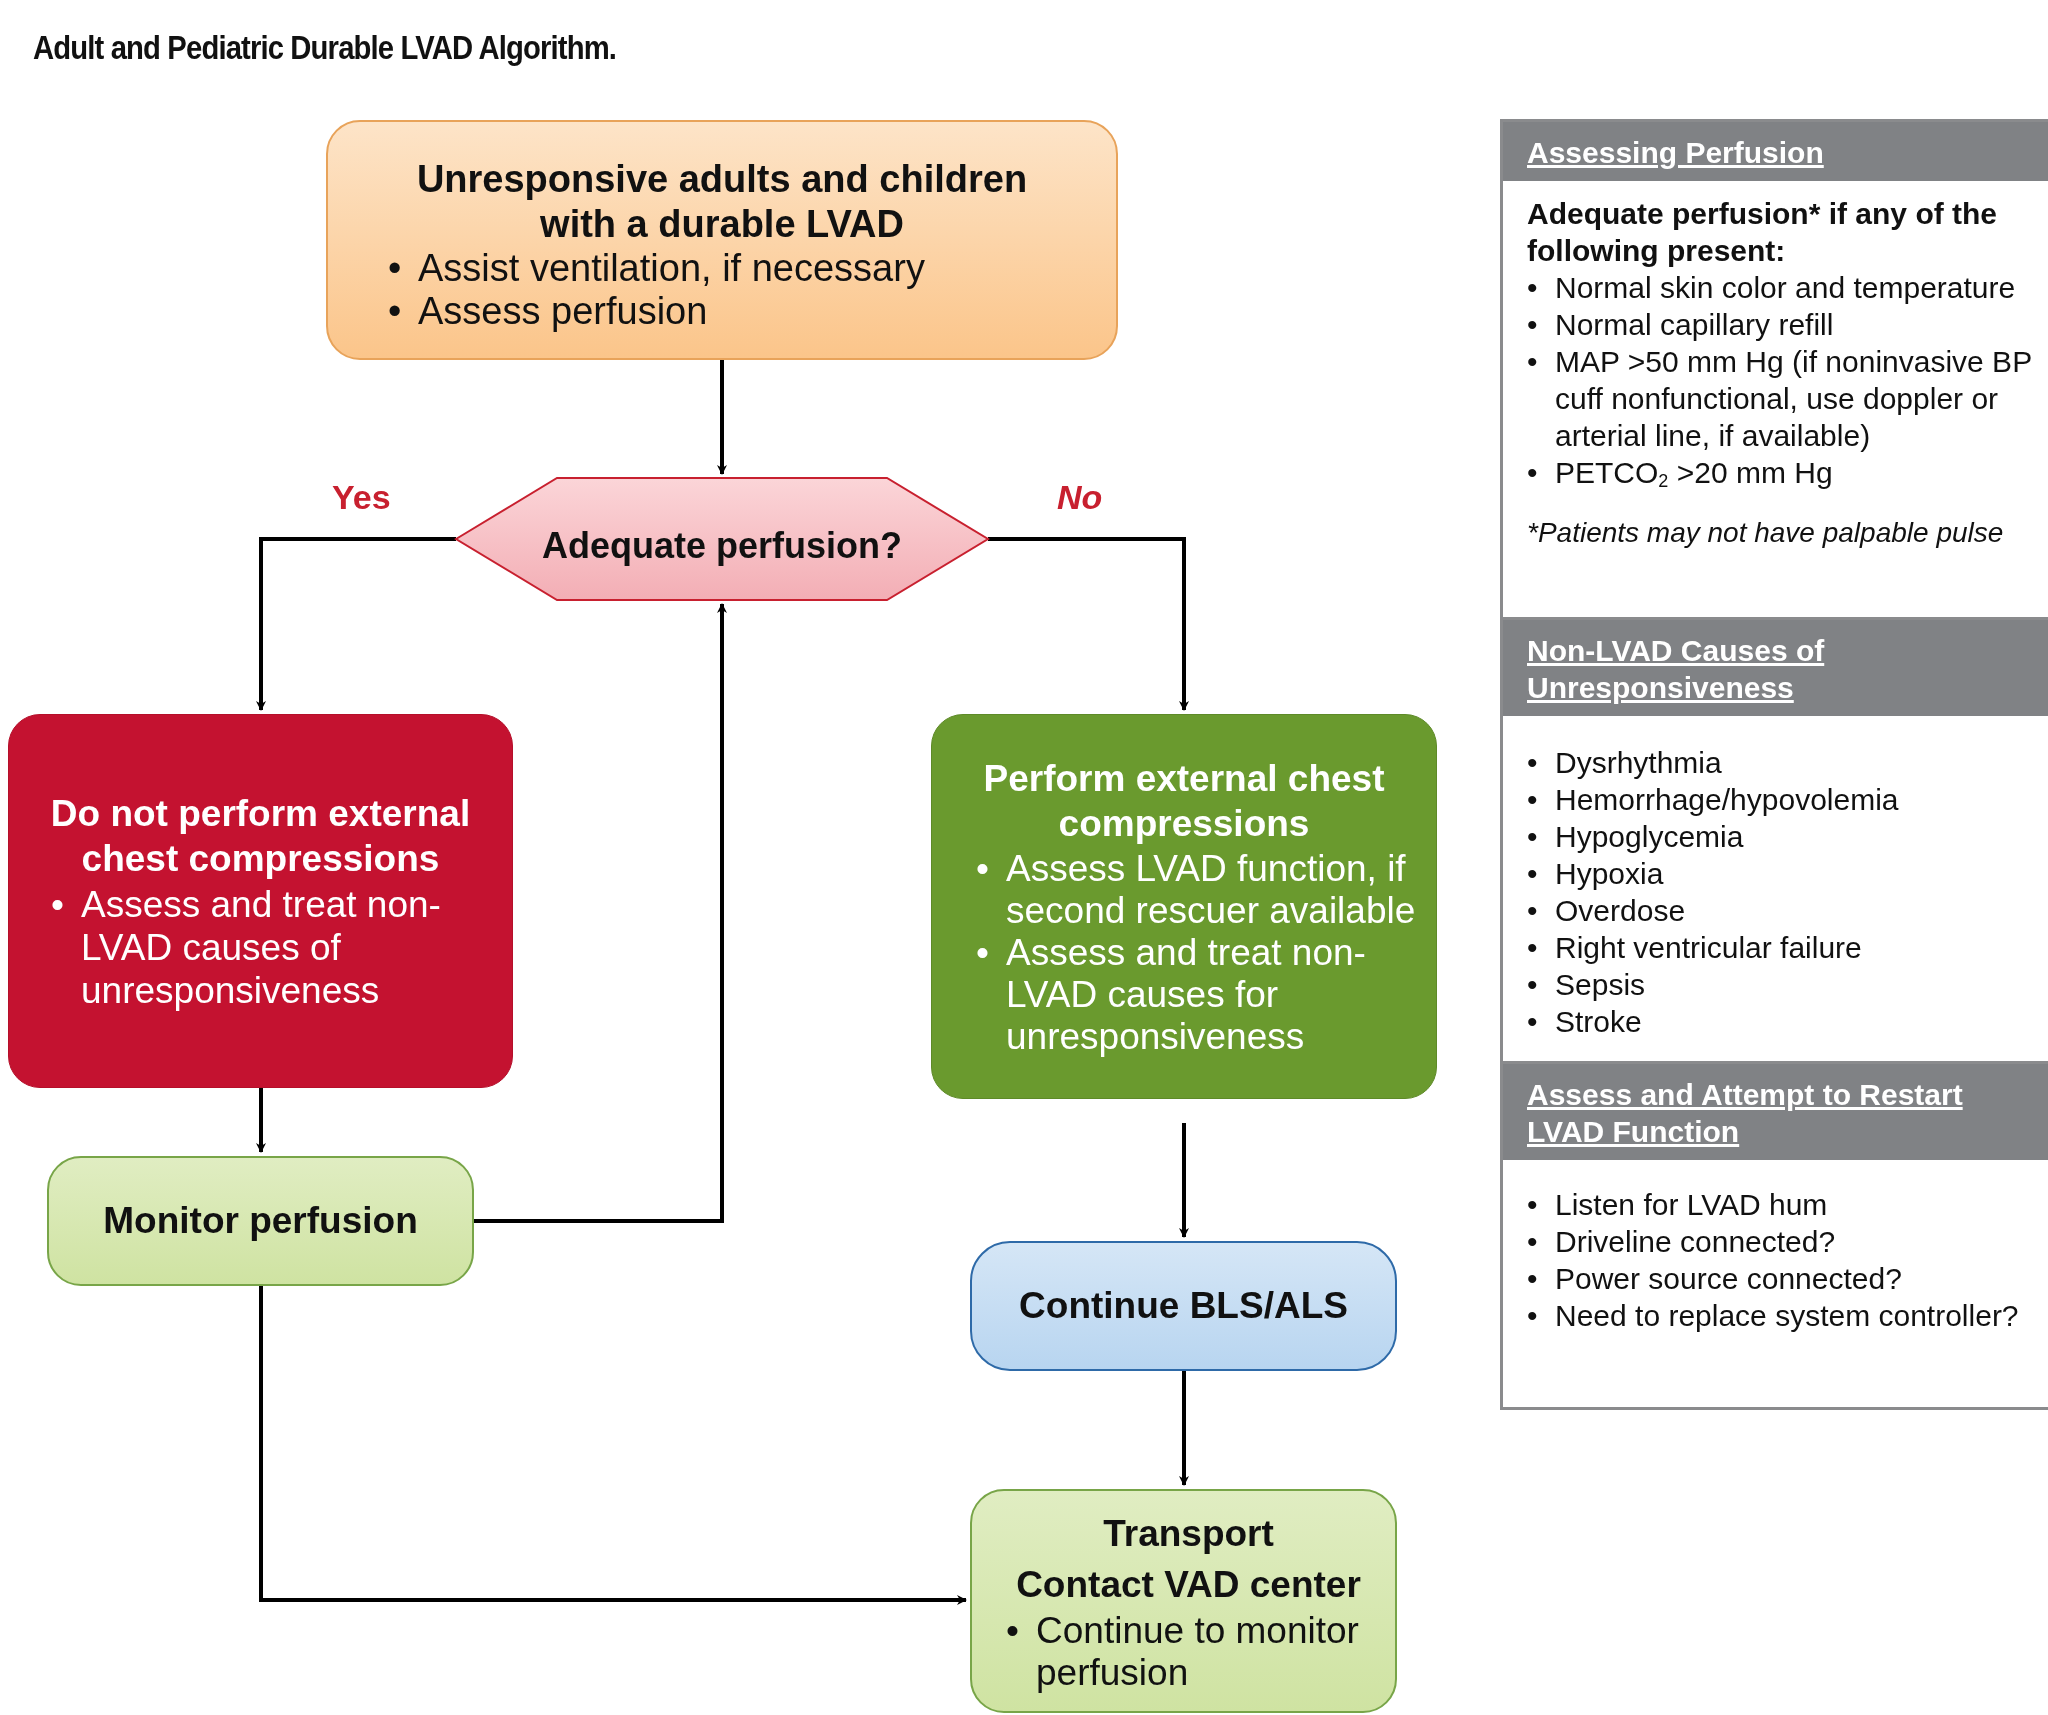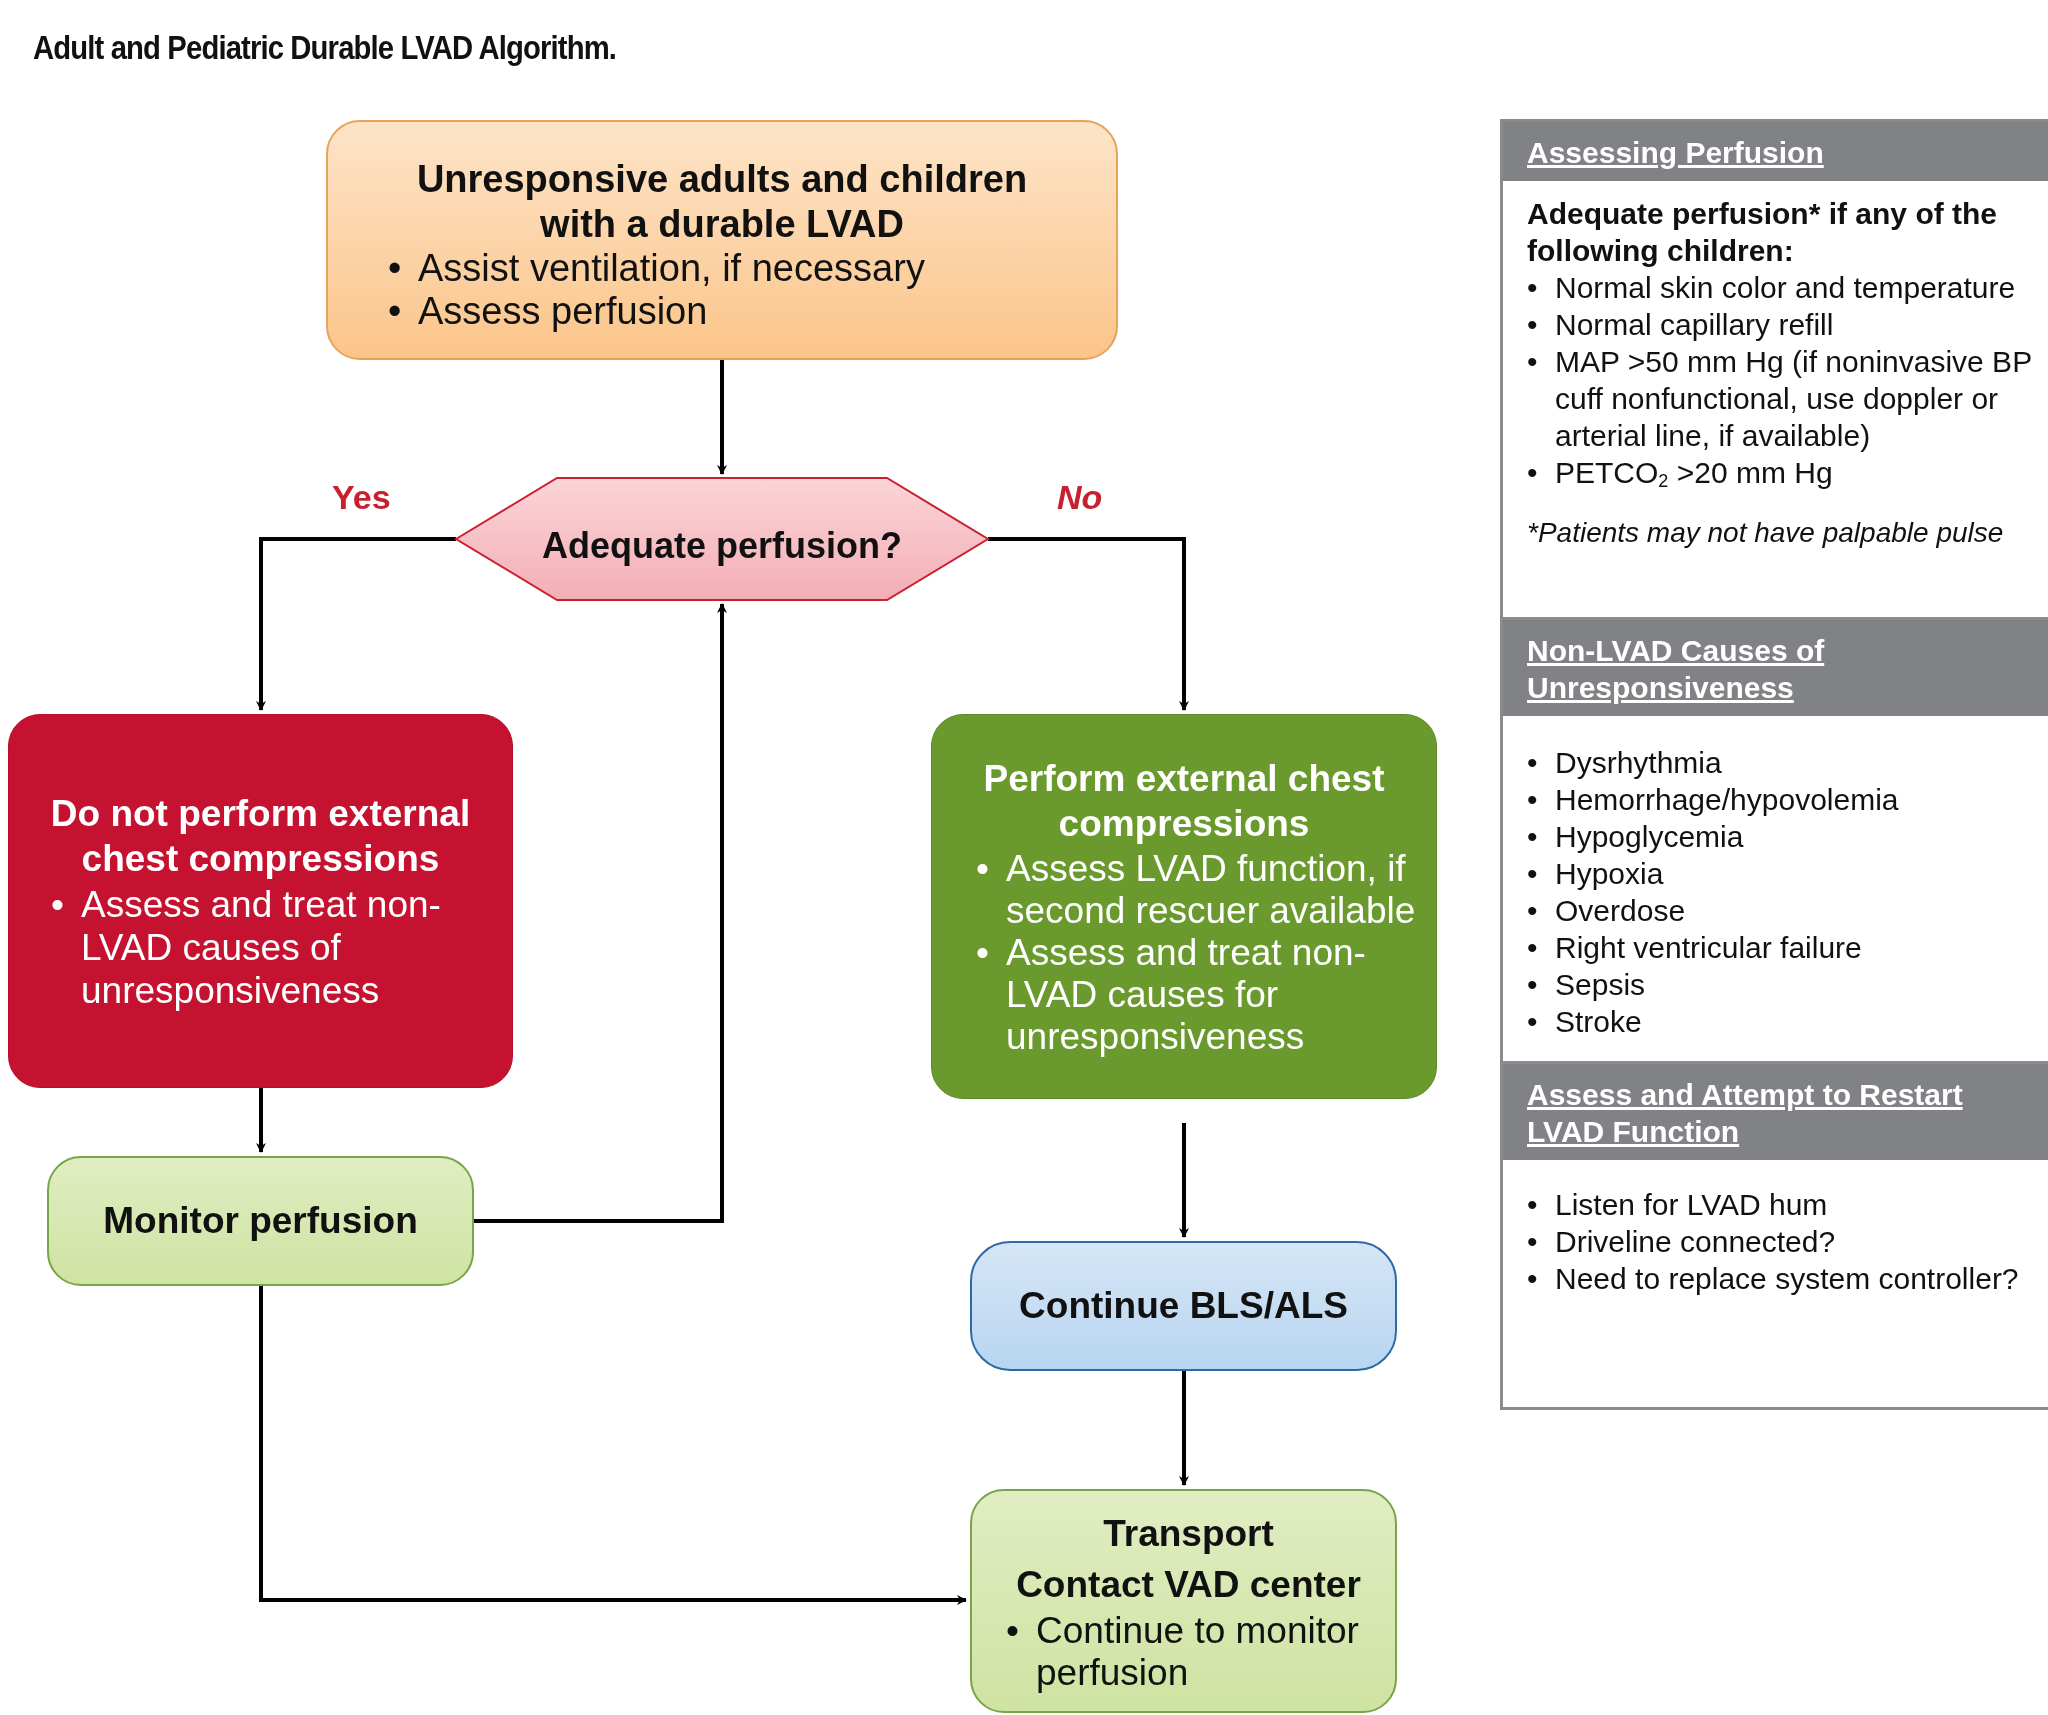--- a/index.html
+++ b/index.html
@@ -138,21 +138,21 @@
   <div class="head">Transport</div>
   <div class="head">Contact VAD center</div>
   <ul>
     <li>Continue to monitor perfusion</li>
   </ul>
 </div>
 
 <div id="panel">
   <div id="sec1-h" class="panel-h">Assessing Perfusion</div>
   <div id="sec1-b" class="panel-b">
-    <div class="panel-lead">Adequate perfusion* if any of the following children:</div>
+    <div class="panel-lead">Adequate perfusion* if any of the following present:</div>
     <ul>
       <li>Normal skin color and temperature</li>
       <li>Normal capillary refill</li>
       <li>MAP &gt;50 mm Hg (if noninvasive BP cuff nonfunctional, use doppler or arterial line, if available)</li>
       <li><span>PETCO</span><sub>2</sub><span> &gt;20 mm Hg</span></li>
     </ul>
     <div class="panel-note">*Patients may not have palpable pulse</div>
   </div>
 
   <div id="sec2-h" class="panel-h">Non-LVAD Causes of Unresponsiveness</div>
@@ -167,16 +167,17 @@
       <li>Sepsis</li>
       <li>Stroke</li>
     </ul>
   </div>
 
   <div id="sec3-h" class="panel-h">Assess and Attempt to Restart LVAD Function</div>
   <div id="sec3-b" class="panel-b">
     <ul>
       <li>Listen for LVAD hum</li>
       <li>Driveline connected?</li>
+      <li>Power source connected?</li>
       <li>Need to replace system controller?</li>
     </ul>
   </div>
 </div>
 
 </body></html>

